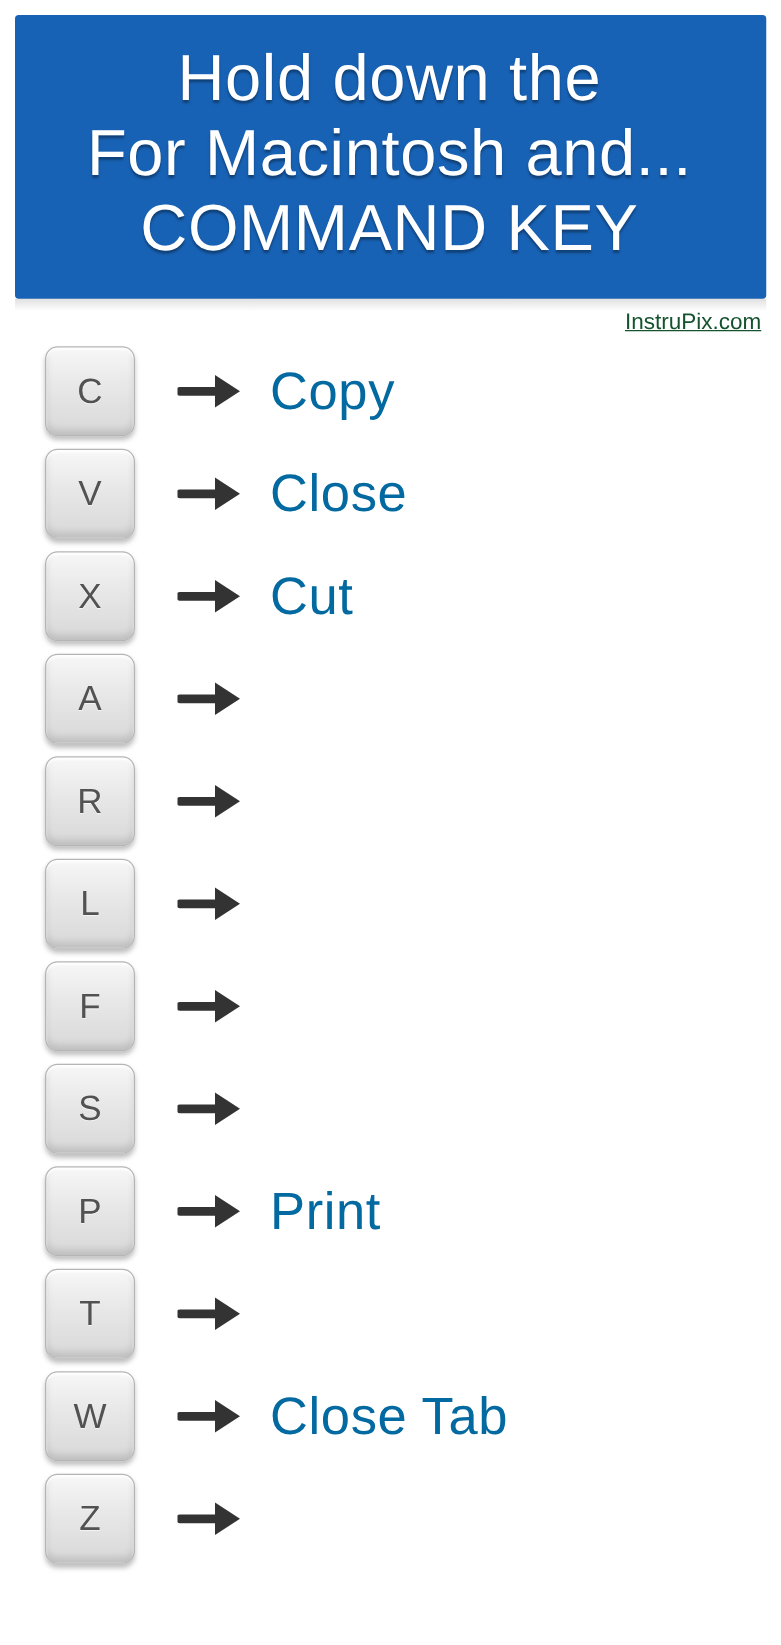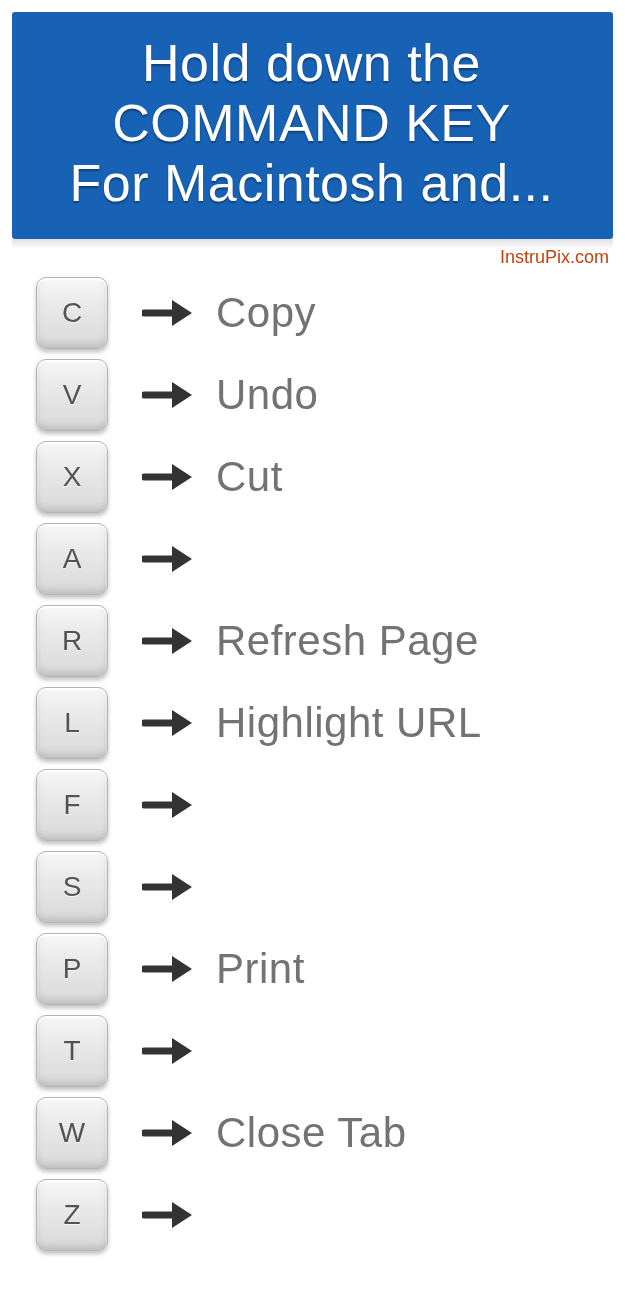--- a/index.html
+++ b/index.html
@@ -19,25 +19,26 @@
     padding: 22px 10px 26px 8px;
     font-size: 52px;
     line-height: 1.15;
     letter-spacing: 0.5px;
     text-shadow: 0 2px 2px rgba(0,0,0,0.35);
     font-weight: 400;
   }
   .source {
     text-align: right;
     padding: 8px 16px 4px 0;
-    color: #c2410c;
+    color: #14532d;
     font-size: 18px;
     font-family: Helvetica, Arial, sans-serif;
     border-bottom: 1px solid rgba(0,0,0,0.0);
     position: relative;
+    text-decoration: underline;
   }
   .source::before {
     content: "";
     position: absolute;
     left: 12px; right: 12px; top: 0;
     height: 10px;
     background: linear-gradient(to bottom, rgba(0,0,0,0.12), rgba(0,0,0,0));
   }
   .list {
     padding: 4px 20px 0 36px;
@@ -74,32 +75,32 @@
     width: 60px;
     display: flex;
     align-items: center;
     justify-content: center;
     margin: 0 18px 0 30px;
     flex: 0 0 60px;
   }
   .arrow svg { display: block; }
   .action {
     font-size: 42px;
-    color: #737373;
+    color: #0369a1;
     font-weight: 400;
     letter-spacing: 0.5px;
   }
 </style>
 </head>
 <body>
 
 <div class="header">
   <div>Hold down the</div>
+  <div>For Macintosh and...</div>
   <div>COMMAND KEY</div>
-  <div>For Macintosh and...</div>
 </div>
 
 <div class="source">InstruPix.com</div>
 
 <div class="list">
     <div class="row">
       <div class="key">
         <span>C</span>
       </div>
       <div class="arrow">
@@ -113,21 +114,21 @@
     <div class="row">
       <div class="key">
         <span>V</span>
       </div>
       <div class="arrow">
         <svg width="52" height="30" viewBox="0 0 52 30">
   <line x1="2" y1="15" x2="34" y2="15" stroke="#333" stroke-width="7" stroke-linecap="round"></line>
   <path d="M30 2 L50 15 L30 28 Z" fill="#333"></path>
 </svg>
       </div>
-      <div class="action">Undo</div>
+      <div class="action">Close</div>
     </div>
     <div class="row">
       <div class="key">
         <span>X</span>
       </div>
       <div class="arrow">
         <svg width="52" height="30" viewBox="0 0 52 30">
   <line x1="2" y1="15" x2="34" y2="15" stroke="#333" stroke-width="7" stroke-linecap="round"></line>
   <path d="M30 2 L50 15 L30 28 Z" fill="#333"></path>
 </svg>
@@ -148,33 +149,31 @@
     <div class="row">
       <div class="key">
         <span>R</span>
       </div>
       <div class="arrow">
         <svg width="52" height="30" viewBox="0 0 52 30">
   <line x1="2" y1="15" x2="34" y2="15" stroke="#333" stroke-width="7" stroke-linecap="round"></line>
   <path d="M30 2 L50 15 L30 28 Z" fill="#333"></path>
 </svg>
       </div>
-      <div class="action">Refresh Page</div>
     </div>
     <div class="row">
       <div class="key">
         <span>L</span>
       </div>
       <div class="arrow">
         <svg width="52" height="30" viewBox="0 0 52 30">
   <line x1="2" y1="15" x2="34" y2="15" stroke="#333" stroke-width="7" stroke-linecap="round"></line>
   <path d="M30 2 L50 15 L30 28 Z" fill="#333"></path>
 </svg>
       </div>
-      <div class="action">Highlight URL</div>
     </div>
     <div class="row">
       <div class="key">
         <span>F</span>
       </div>
       <div class="arrow">
         <svg width="52" height="30" viewBox="0 0 52 30">
   <line x1="2" y1="15" x2="34" y2="15" stroke="#333" stroke-width="7" stroke-linecap="round"></line>
   <path d="M30 2 L50 15 L30 28 Z" fill="#333"></path>
 </svg>

